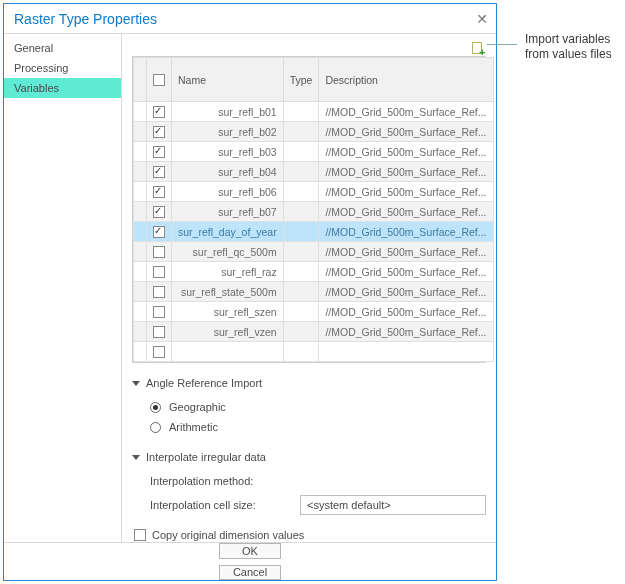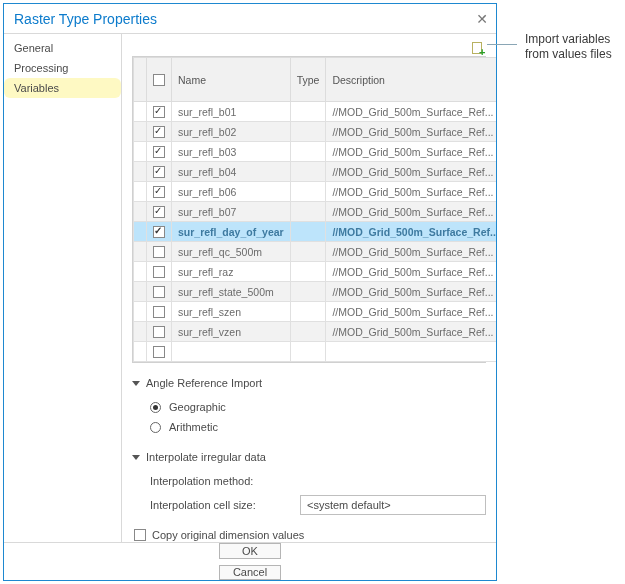--- a/index.html
+++ b/index.html
@@ -47,22 +47,21 @@
     border-right: 1px solid #d9d9d9;
     padding-top: 4px;
   }
   .sb-item {
     padding: 4px 10px;
     cursor: pointer;
     font-size: 11px;
     color: #4a4a4a;
   }
   .sb-item.selected {
-    background: #fef9c3;
-    border-radius: 6px;
+    background: #5eead4;
   }
   .main {
     flex: 1;
     display: flex;
     flex-direction: column;
     padding: 6px 10px 0 10px;
     overflow: hidden;
   }
   .import-row {
     display: flex;
@@ -113,25 +112,24 @@
     height: 20px;
     color: #6b6b6b;
     white-space: nowrap;
     overflow: hidden;
   }
   table.vars tr:nth-child(even) td { background: #f2f2f2; }
   table.vars tr:nth-child(odd) td { background: #ffffff; }
   table.vars tr.row-selected td {
     background: #bde4fb !important;
     color: #3e7aa0;
-    font-weight: bold;
   }
   .col-handle { width: 18px; }
   .col-check { width: 22px; text-align: center; }
-  .col-name { width: 120px; }
+  .col-name { width: 120px; text-align: right; }
   .col-type { width: 55px; }
   .chk {
     width: 12px; height: 12px;
     display: inline-block;
     border: 1px solid #888;
     background: #fff;
     position: relative;
     vertical-align: middle;
   }
   .chk.checked::after {

